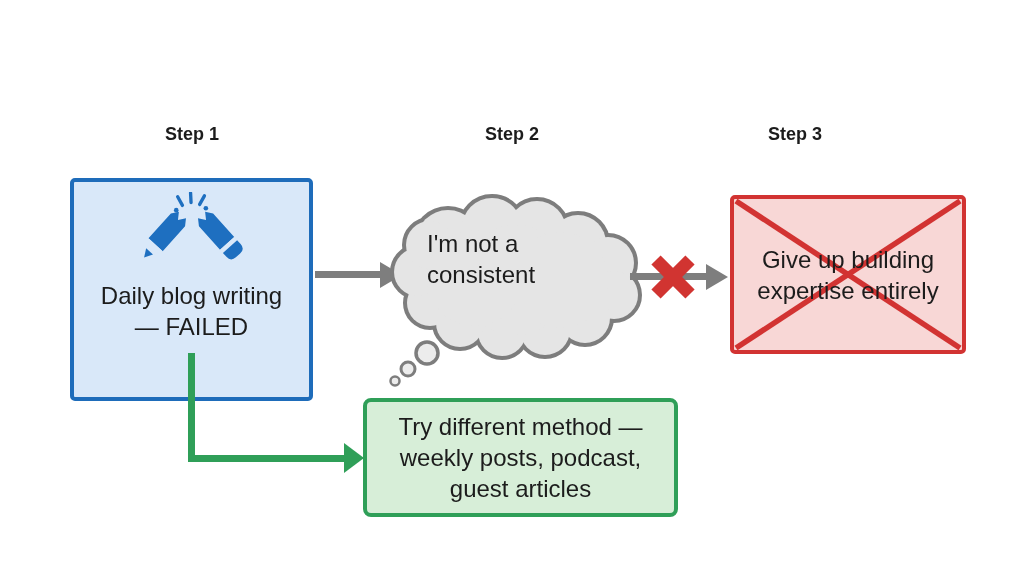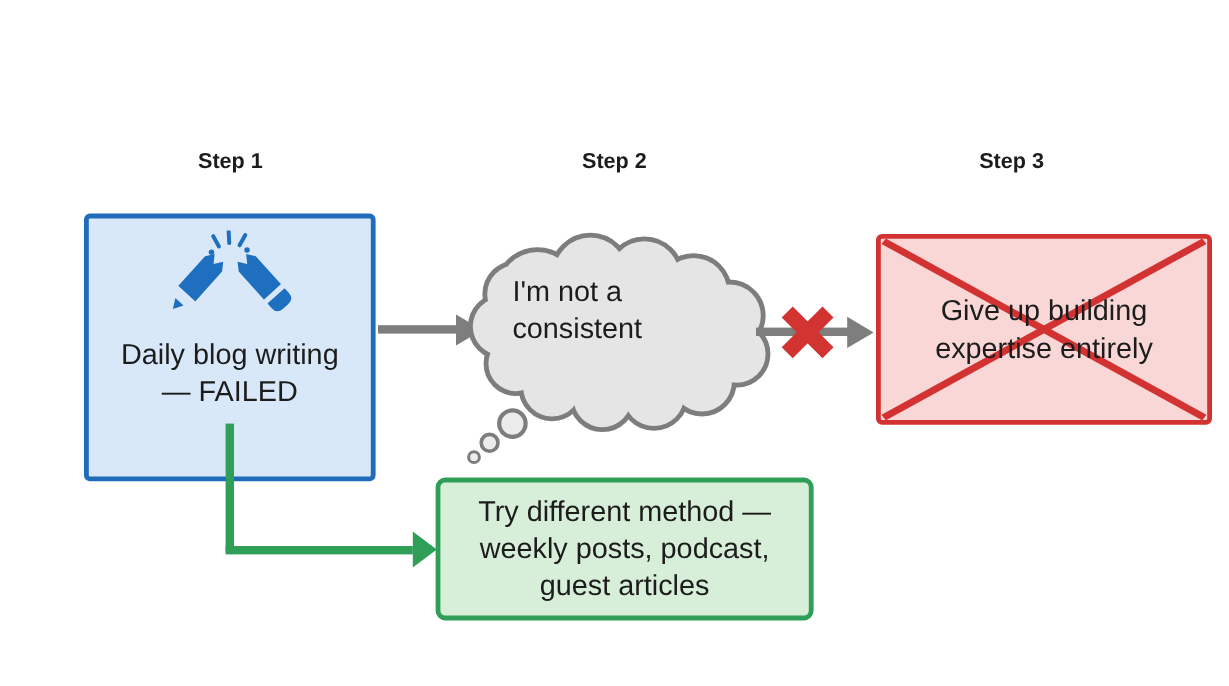--- a/index.html
+++ b/index.html
@@ -19,21 +19,21 @@
   .box-text span { display:block; }
 
   .blue-box {
     left:70px; top:178px; width:243px; height:223px;
     background:#d9e8f9; border:4px solid #1e6cba; border-radius:5px;
     justify-content:flex-start; padding-top:10px;
   }
   .blue-box .box-text { margin-top:2px; }
 
   .red-box {
-    left:730px; top:195px; width:280px; height:159px;
+    left:730px; top:195px; width:236px; height:159px;
     background:#f8d7d6; border:4px solid #d23332; border-radius:5px;
   }
   .red-box .diag { position:absolute; left:0; top:0; width:100%; height:100%; }
   .red-box .box-text { position:relative; z-index:2; }
 
   .green-box {
     left:363px; top:398px; width:315px; height:119px;
     background:#d7eed8; border:4px solid #2f9f58; border-radius:8px;
   }
 
@@ -71,21 +71,21 @@
   .pencil-cut  { fill:#d9e8f9; }
   .burst-line  { stroke:#1e6fc0; stroke-width:3.5; stroke-linecap:round; }
 </style>
 </head>
 <body>
 
 <div class="canvas">
 
   <div class="step-label" style="left:192px">Step 1</div>
   <div class="step-label" style="left:512px">Step 2</div>
-  <div class="step-label" style="left:843px">Step 3</div>
+  <div class="step-label" style="left:795px">Step 3</div>
 
   <div class="box blue-box">
     <svg class="pencil-icon" viewBox="0 0 120 90">
 
       <line class="burst-line" x1="50" y1="14" x2="45" y2="5"></line>
       <line class="burst-line" x1="59" y1="11" x2="58.5" y2="1"></line>
       <line class="burst-line" x1="68" y1="13" x2="73" y2="4"></line>
       <circle class="pencil-blue" cx="43.5" cy="19" r="2.4"></circle>
       <circle class="pencil-blue" cx="74.5" cy="17" r="2.4"></circle>
 

